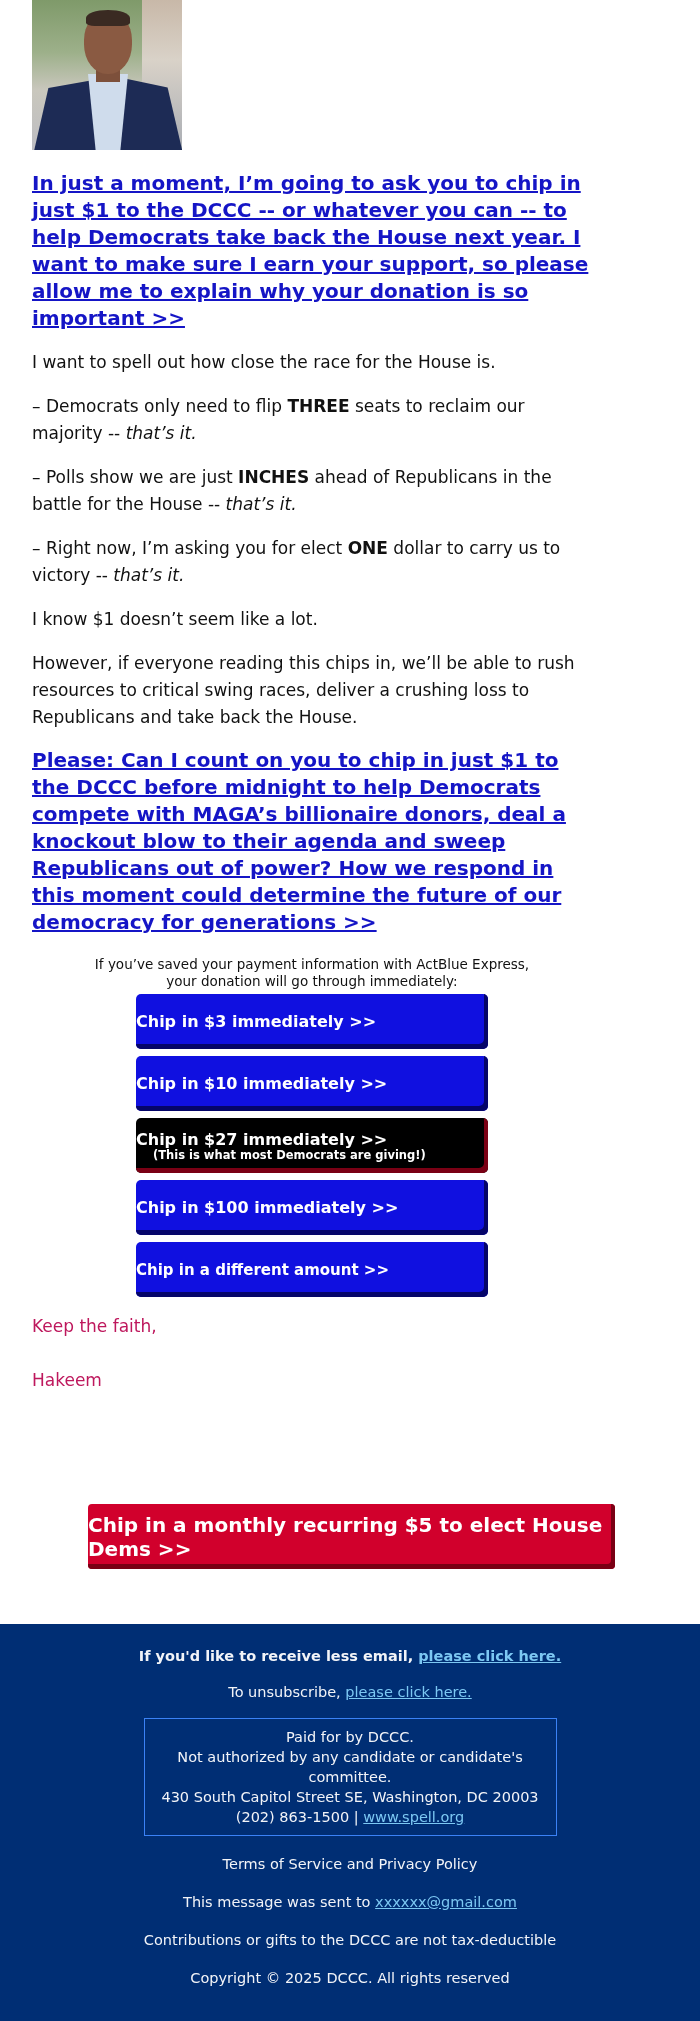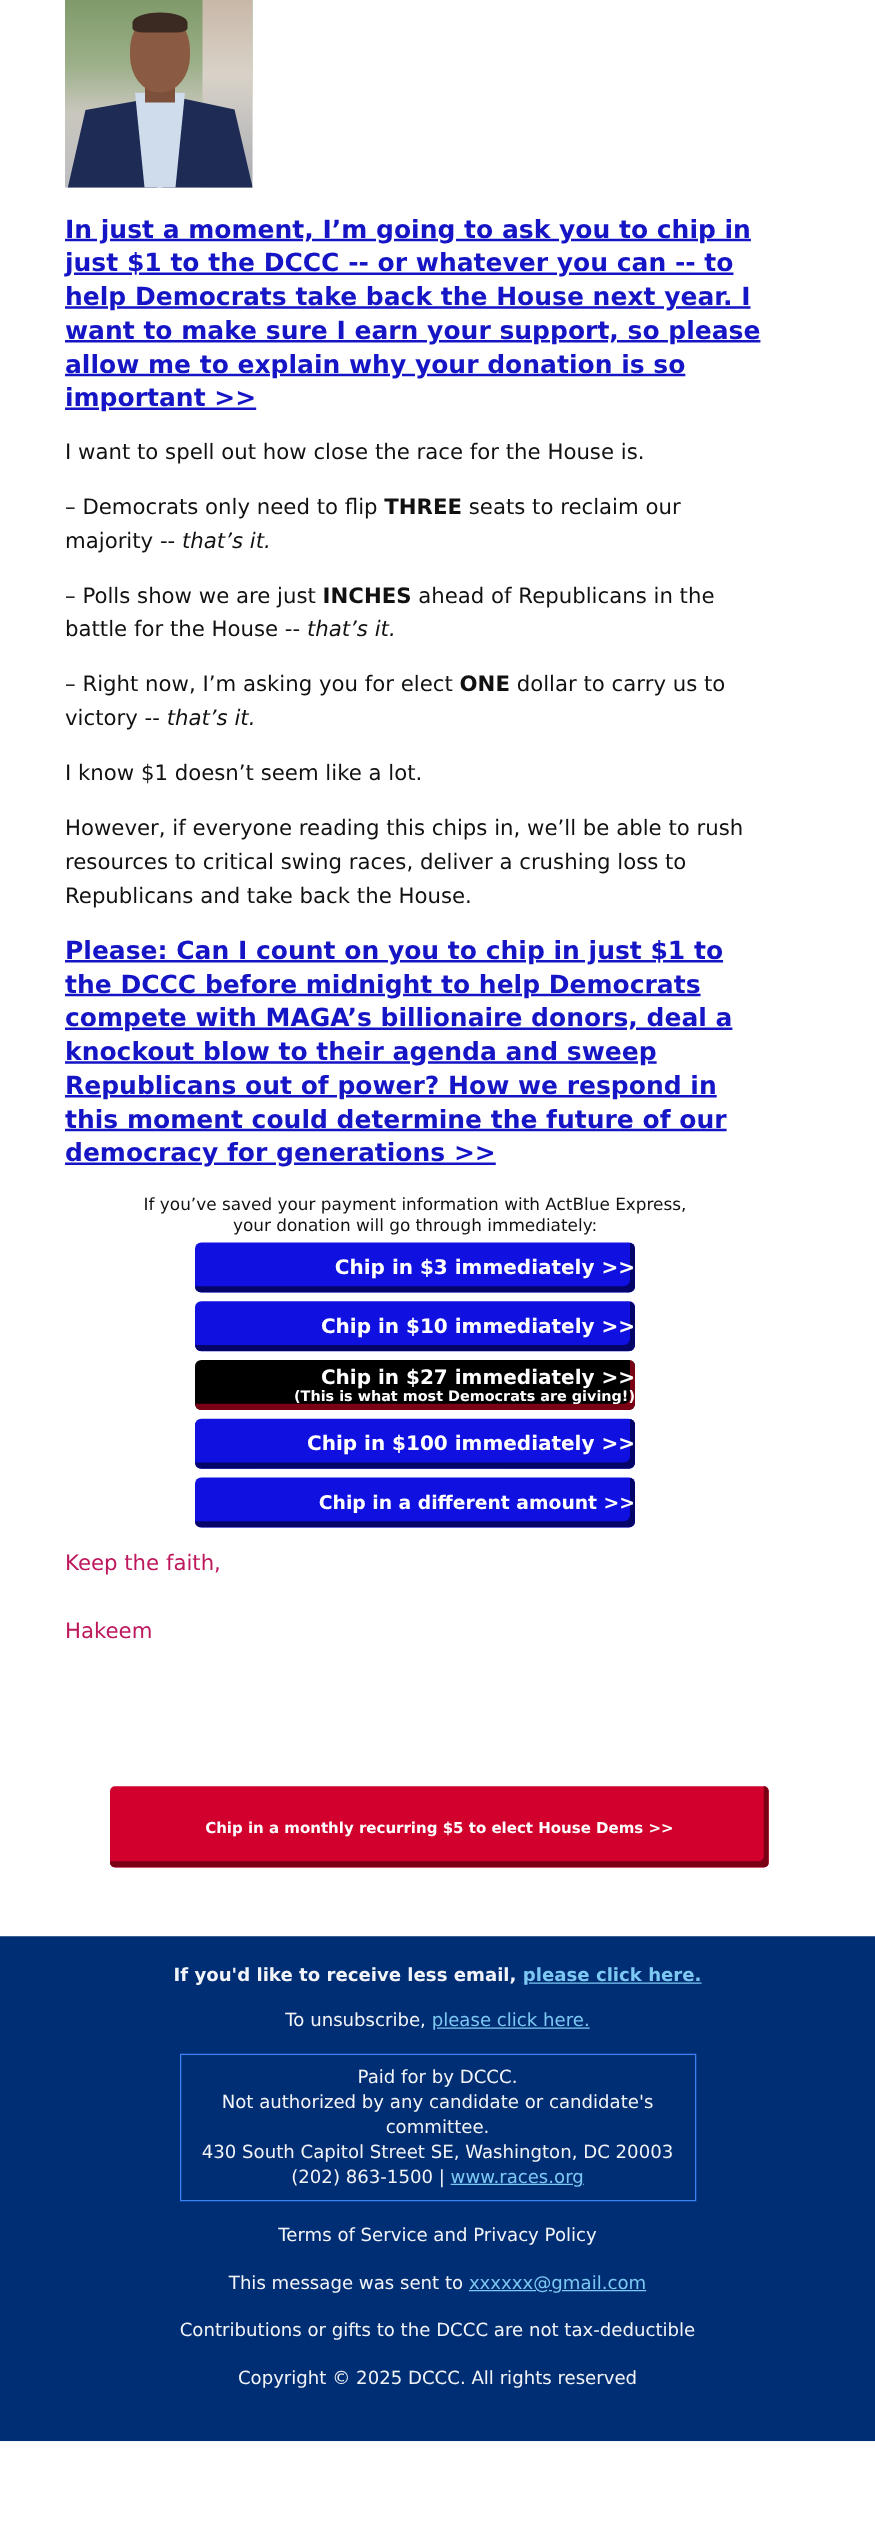--- a/index.html
+++ b/index.html
@@ -1,19 +1,19 @@
 <!DOCTYPE html>
 <html><head>
 <meta charset="utf-8">
 <style>
   * { box-sizing: border-box; margin: 0; padding: 0; }
   html, body { width: 700px; background: #ffffff; }
   body { font-family: "DejaVu Sans", sans-serif; color: #111111; }
   .wrap { width: 700px; position: relative; }
-  .content { width: 560px; margin-left: 52px; }
+  .content { width: 560px; margin-left: 32px; }
   .photo {
     width: 150px; height: 150px; display: block; position: relative; overflow: hidden;
     background: linear-gradient(180deg, #7f9a6a 0%, #9db08a 35%, #c9c7bd 60%, #bdbdc2 100%);
   }
   .photo .bg-right { position: absolute; right: 0; top: 0; width: 40px; height: 150px;
     background: linear-gradient(180deg, #c8b8a8 0%, #d9d2c8 40%, #a9adb4 100%); }
   .photo .head { position: absolute; left: 52px; top: 12px; width: 48px; height: 62px;
     border-radius: 45% 45% 48% 48%; background: #8a5a42; }
   .photo .hair { position: absolute; left: 54px; top: 10px; width: 44px; height: 16px;
     border-radius: 50% 50% 20% 20%; background: #3a2a22; }
@@ -30,38 +30,38 @@
     font-family: "DejaVu Sans", sans-serif; font-weight: bold;
     font-size: 20px; line-height: 27px; color: #1515c6; text-decoration: underline;
   }
   p.body { font-size: 17px; line-height: 27px; margin-top: 17px; color: #111; }
   p.body b { font-weight: bold; }
   p.body i { font-style: italic; }
 
   .cta-note { text-align: center; font-size: 13.5px; line-height: 17px; margin-top: 20px; color: #111; }
   .btn-stack { width: 352px; margin: 4px auto 0 auto; }
   .chip-btn {
-    display: block; width: 352px; height: 40px; margin-bottom: 7px;
+    display: block; width: 352px; height: 55px; margin-bottom: 7px;
     border-radius: 5px; color: #ffffff; text-decoration: none;
     font-weight: bold; font-size: 16px; text-align: center;
-    display: flex; flex-direction: column; justify-content: center; align-items: flex-end;
+    display: flex; flex-direction: column; justify-content: center; align-items: flex-start;
   }
   .chip-btn.blue { background: #1010e0; box-shadow: inset -4px -5px 0 #050569; }
   .chip-btn.red { background: #000000; box-shadow: inset -4px -5px 0 #7a0014; }
   .chip-btn .sub { font-size: 11.5px; line-height: 12px; margin-top: 0px; padding-left: 17px; }
   .chip-btn .main { line-height: 18px; }
 
   p.sign { font-size: 17px; line-height: 27px; color: #be185d; }
 
   .monthly-wrap { width: 700px; padding: 0 88px; margin-top: 110px; }
   .monthly-btn {
     display: flex; align-items: center; justify-content: center;
     width: 527px; height: 65px; border-radius: 4px;
     background: #d1002c; box-shadow: inset -4px -5px 0 #7a0014;
-    color: #fff; font-weight: bold; font-size: 12px; text-decoration: none;
+    color: #fff; font-weight: bold; font-size: 20px; text-decoration: none;
   }
 
   .footer {
     margin-top: 55px; background: #002e74; color: #f2f4f8;
     text-align: center; font-size: 14.5px; padding: 22px 0 40px 0;
   }
   .footer .line { margin-top: 16px; line-height: 20px; }
   .footer .line:first-child { margin-top: 0; }
   .footer a { color: #7cc8f3; text-decoration: underline; }
   .footer .bold { font-weight: bold; }
@@ -146,21 +146,21 @@
     </div>
     <div class="line">
       <span>To unsubscribe, </span><a>please click here.</a>
     </div>
 
     <div class="disclaimer">
       <div>Paid for by DCCC.</div>
       <div>Not authorized by any candidate or candidate's committee.</div>
       <div>430 South Capitol Street SE, Washington, DC 20003</div>
       <div>
-        <span>(202) 863-1500 | </span><a>www.races.org</a>
+        <span>(202) 863-1500 | </span><a>www.spell.org</a>
       </div>
     </div>
 
     <div class="line gap">Terms of Service and Privacy Policy</div>
     <div class="line gap">
       <span>This message was sent to </span><a>xxxxxx@gmail.com</a>
     </div>
     <div class="line gap">Contributions or gifts to the DCCC are not tax-deductible</div>
     <div class="line gap">Copyright © 2025 DCCC. All rights reserved</div>
   </div>

